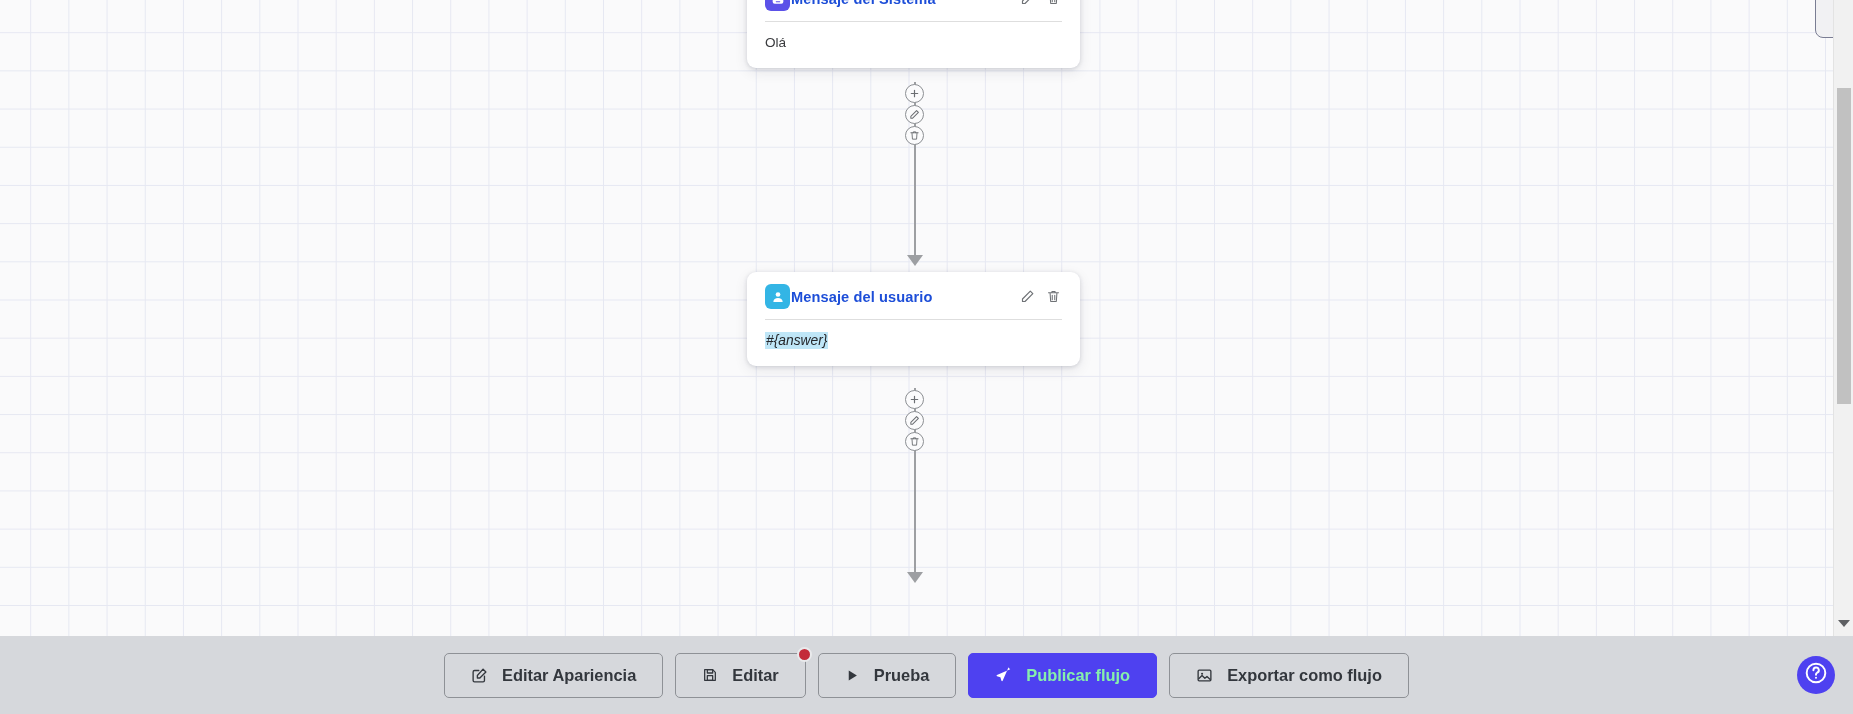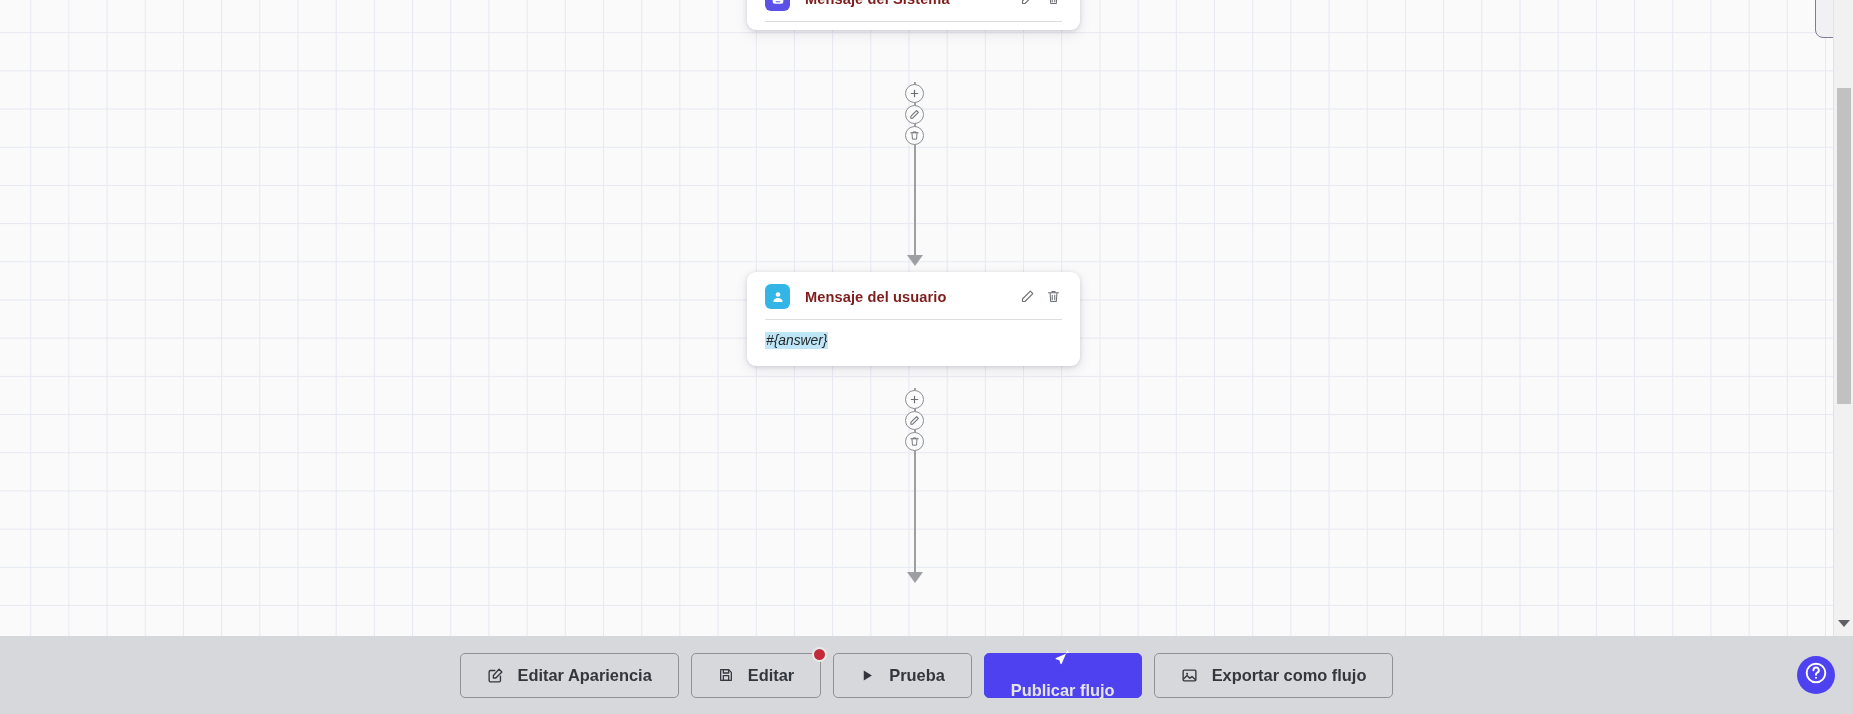--- a/index.html
+++ b/index.html
@@ -42,24 +42,24 @@
     padding: 12px 18px 10px 18px;
   }
   .node-icon {
     width: 25px; height: 25px;
     border-radius: 6px;
     display: flex; align-items: center; justify-content: center;
     flex: 0 0 auto;
   }
   .node-icon svg { display: block; }
   .node-title {
-    margin-left: 15px;
+    margin-left: 1px;
     font-size: 14.6px;
     font-weight: bold;
-    color: #7f1d1d;
+    color: #1d4ed8;
     letter-spacing: .1px;
     white-space: nowrap;
     flex: 1 1 auto;
   }
   .node-acts { display: flex; align-items: center; gap: 9px; flex: 0 0 auto; }
   .iconbtn {
     width: 17px; height: 17px;
     display: flex; align-items: center; justify-content: center;
     color: #6f7276;
     cursor: pointer;
@@ -177,23 +177,22 @@
     gap: 14px;
     font-size: 16.4px;
     color: #33373d;
     cursor: pointer;
     white-space: nowrap;
     font-weight: bold;
   }
   .tbtn.primary {
     background: #4e41f0;
     border-color: #4e41f0;
-    color: #e5e5e5;
+    color: #86efac;
     font-weight: bold;
-    flex-direction: column;
   }
   .tbtn .bico { display: flex; align-items: center; justify-content: center; }
   .tbtn .bico svg { display: block; }
   .dot-badge {
     position: absolute;
     top: -7px; right: -7px;
     width: 15px; height: 15px;
     border-radius: 50%;
     background: #c32b3a;
     border: 2px solid #e9eaec;
@@ -239,20 +238,21 @@
           </span>
           <span class="iconbtn">
             <svg width="15" height="15" viewBox="0 0 24 24" fill="none" stroke="#6f7276" stroke-width="1.7" stroke-linecap="round" stroke-linejoin="round">
               <path d="M4 6h16M9.5 6V4h5v2M6.5 6l1 14h9l1-14"></path>
               <path d="M10 10v7M14 10v7"></path>
             </svg>
           </span>
         </span>
       </div>
       <div class="node-sep"></div>
+      <div class="node-body">Olá</div>
     </div>
 
     <div class="edge-line" style="left:914px; top:82px; height:178px;"></div>
     <div class="edge-arrow" style="left:907px; top:255px;"></div>
     <div class="edge-tools" style="left:905px; top:84px;">
       <span class="circ">
         <svg width="11" height="11" viewBox="0 0 24 24" fill="none" stroke="#6b6e72" stroke-width="2.6" stroke-linecap="round">
           <path d="M12 5v14M5 12h14"></path>
         </svg>
       </span>

